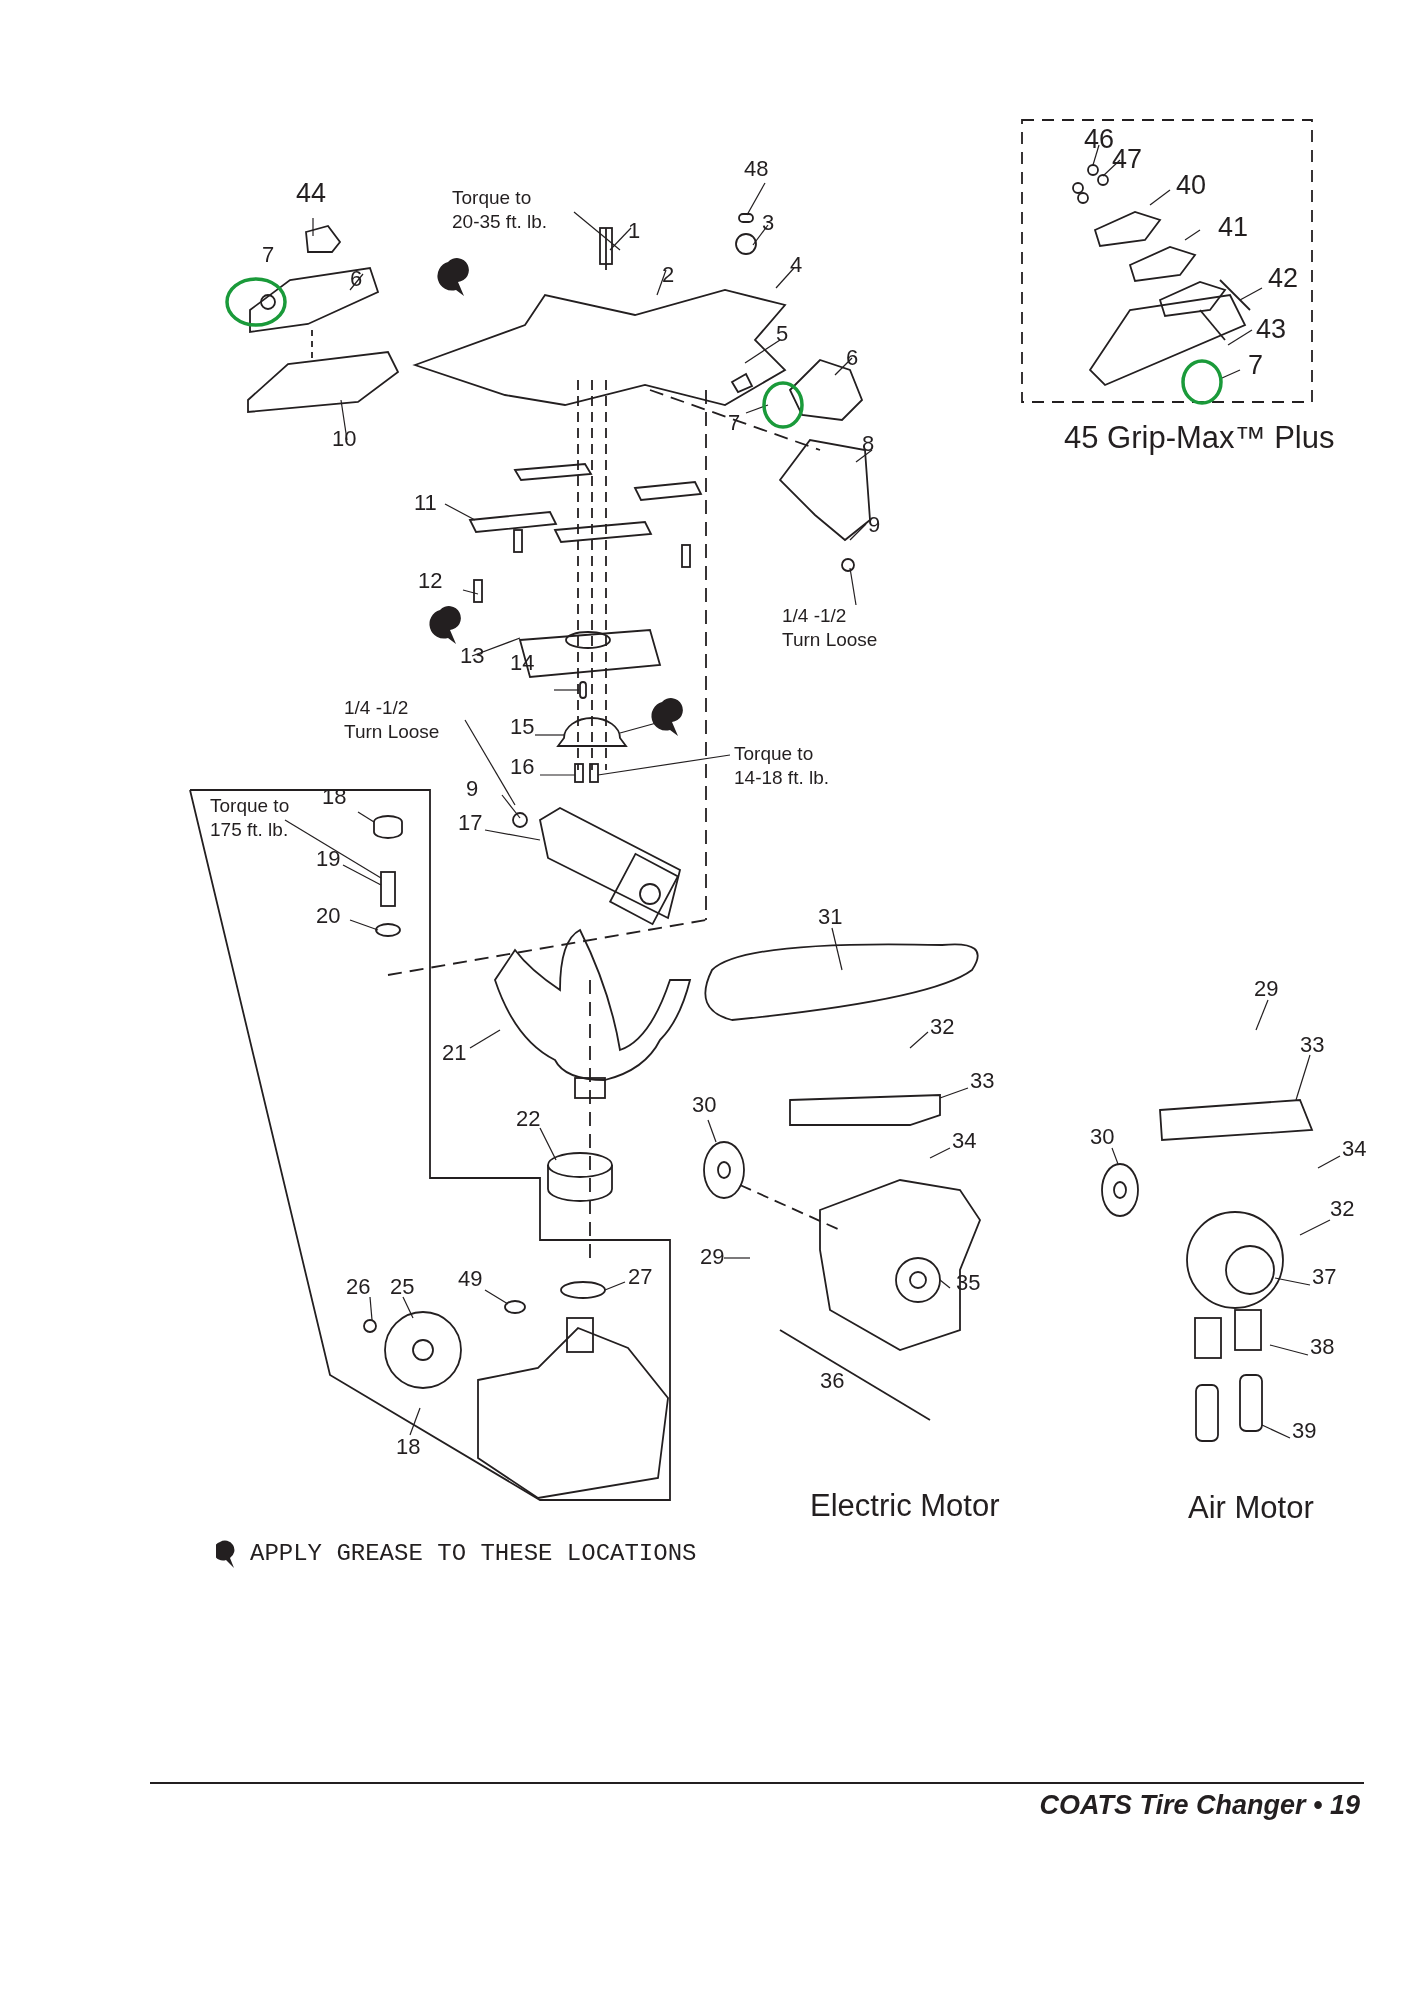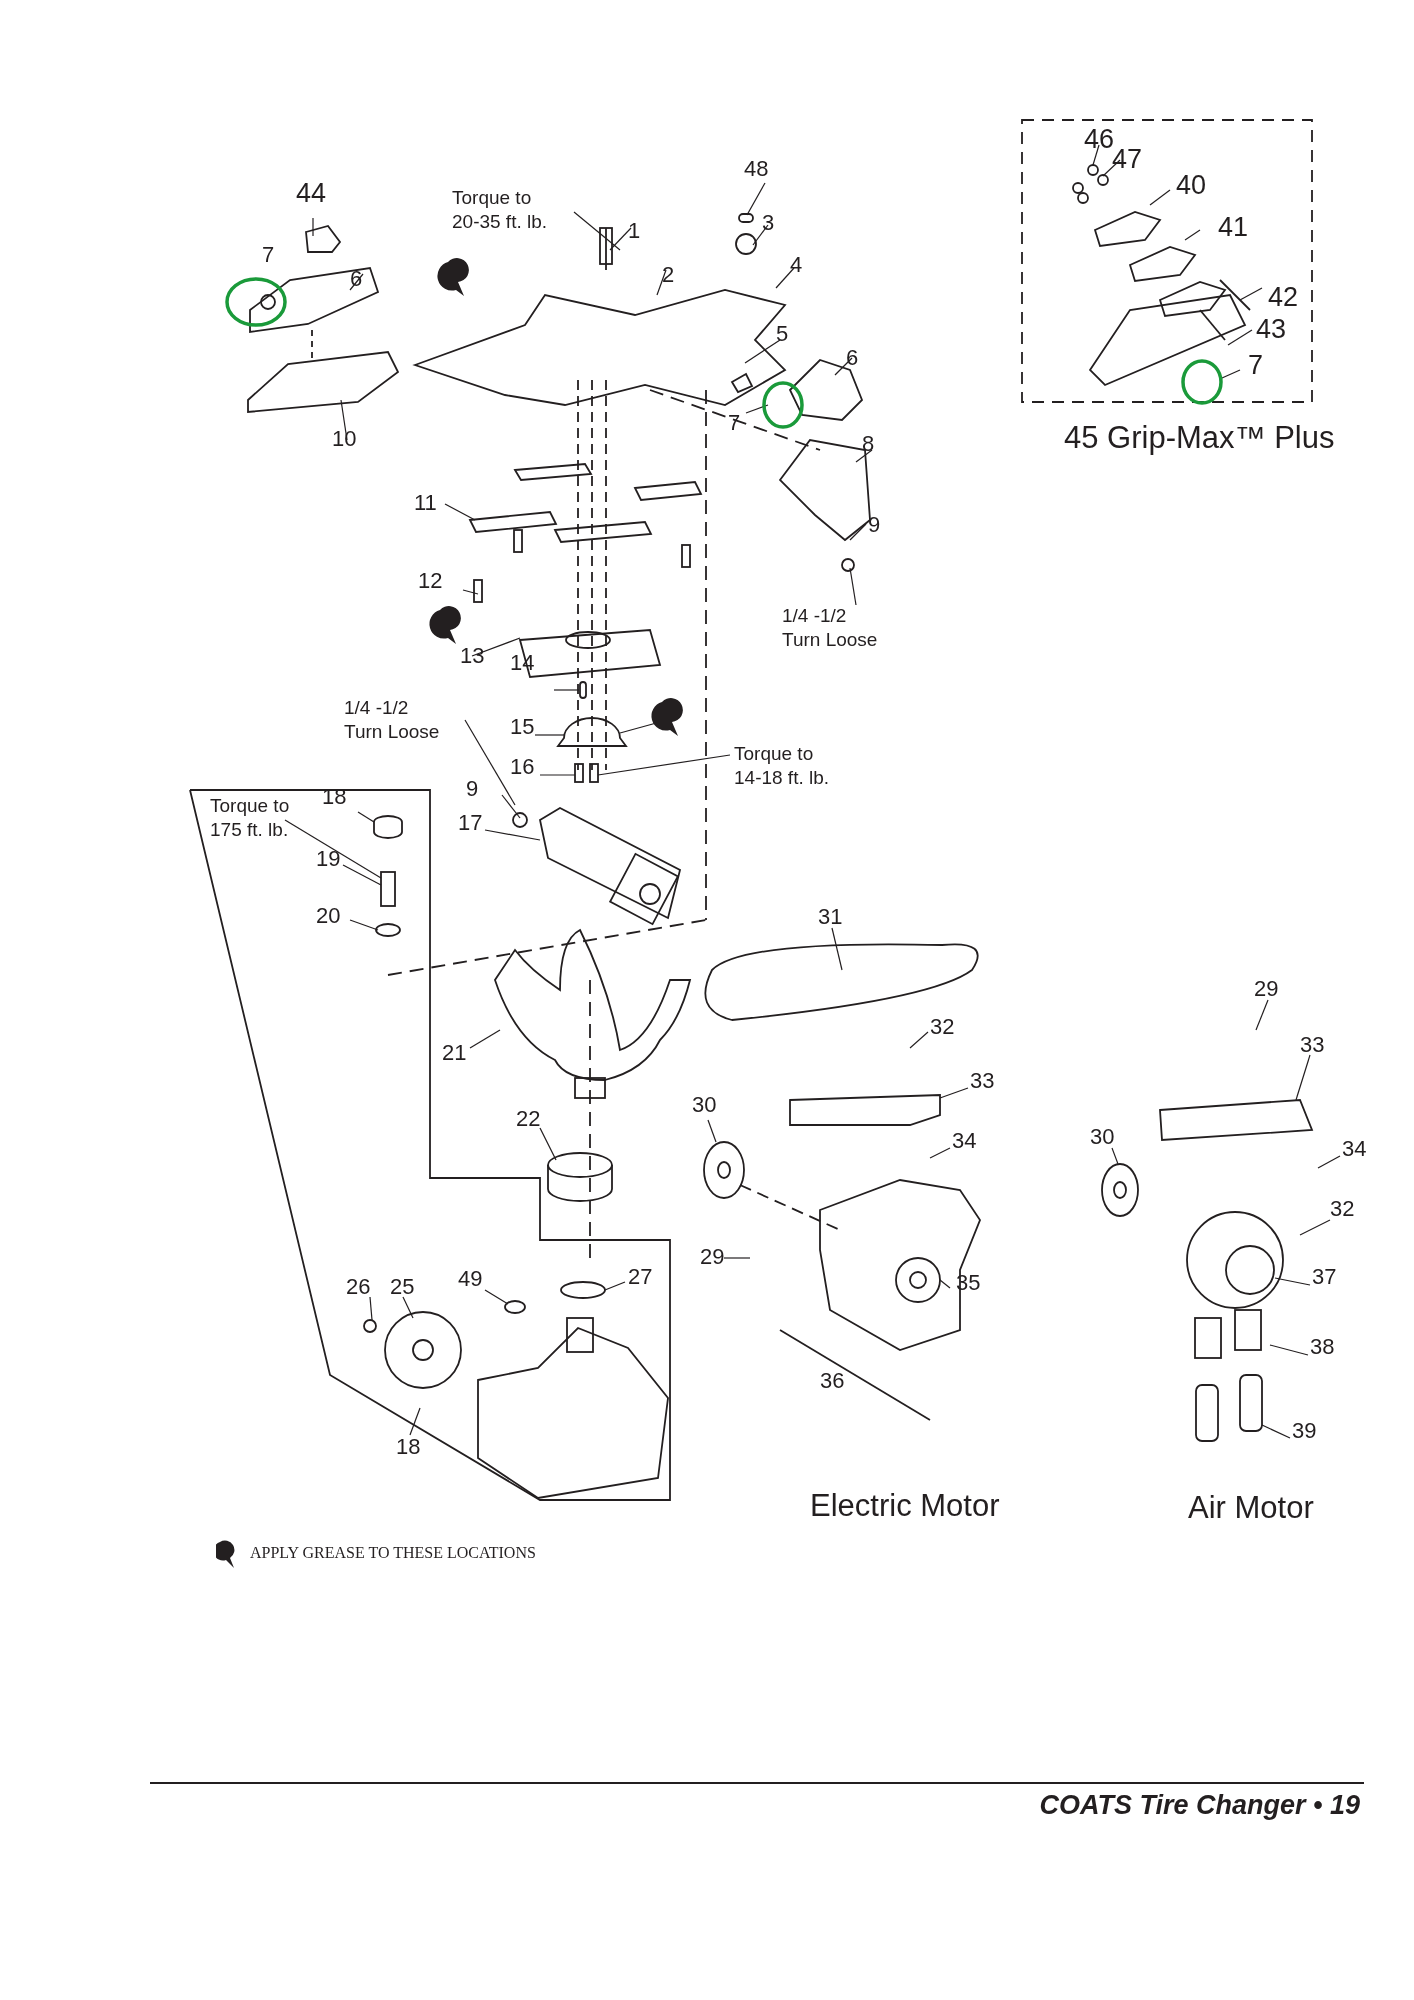--- a/index.html
+++ b/index.html
@@ -5,21 +5,21 @@
   html,body{margin:0;padding:0;background:#fff;}
   body{width:1414px;height:2000px;position:relative;overflow:hidden;font-family:"Liberation Sans",sans-serif;color:#231f20;}
   .lbl{position:absolute;font-family:"Liberation Sans",sans-serif;font-size:22px;color:#231f20;white-space:nowrap;line-height:1;}
   .note{position:absolute;font-family:"Liberation Sans",sans-serif;font-size:19px;line-height:1.25;color:#231f20;white-space:nowrap;}
   .caption{position:absolute;font-family:"Liberation Sans",sans-serif;font-size:31px;color:#231f20;white-space:nowrap;}
   .big{font-size:27px;}
   svg.diagram{position:absolute;left:0;top:0;}
   .footer-rule{position:absolute;left:150px;top:1782px;width:1214px;height:2px;background:#231f20;}
   .footer-text{position:absolute;right:54px;top:1790px;font-family:"Liberation Sans",sans-serif;font-weight:bold;font-style:italic;font-size:27px;color:#231f20;}
   .legend{position:absolute;left:216px;top:1538px;display:flex;align-items:center;gap:12px;}
-  .legend-text{font-family:Liberation Serif, serif;font-size:16px;color:#231f20;}
+  .legend-text{font-family:Liberation Mono, monospace;font-size:24px;color:#231f20;}
 </style>
 </head>
 <body>
 
 <svg class="diagram" width="1414" height="2000" viewBox="0 0 1414 2000">
   <g fill="none" stroke="#231f20" stroke-width="1.8">
 
     <rect x="1022" y="120" width="290" height="282" stroke-dasharray="12,8"></rect>
 
     <g>
@@ -257,21 +257,21 @@
 <div class="lbl" style="left:1090px;top:1126px">30</div>
 <div class="lbl" style="left:1342px;top:1138px">34</div>
 <div class="lbl" style="left:1330px;top:1198px">32</div>
 <div class="lbl" style="left:1312px;top:1266px">37</div>
 <div class="lbl" style="left:1310px;top:1336px">38</div>
 <div class="lbl" style="left:1292px;top:1420px">39</div>
 <div class="lbl big" style="left:1084px;top:126px">46</div>
 <div class="lbl big" style="left:1112px;top:146px">47</div>
 <div class="lbl big" style="left:1176px;top:172px">40</div>
 <div class="lbl big" style="left:1218px;top:214px">41</div>
-<div class="lbl big" style="left:1268px;top:284px">42</div>
+<div class="lbl big" style="left:1268px;top:265px">42</div>
 <div class="lbl big" style="left:1256px;top:316px">43</div>
 <div class="lbl big" style="left:1248px;top:352px">7</div>
 
 <div class="note" style="left:452px;top:186px;white-space:pre">Torque to
 20-35 ft. lb.</div>
 <div class="note" style="left:782px;top:604px;white-space:pre">1/4 -1/2
 Turn Loose</div>
 <div class="note" style="left:344px;top:696px;white-space:pre">1/4 -1/2
 Turn Loose</div>
 <div class="note" style="left:734px;top:742px;white-space:pre">Torque to

